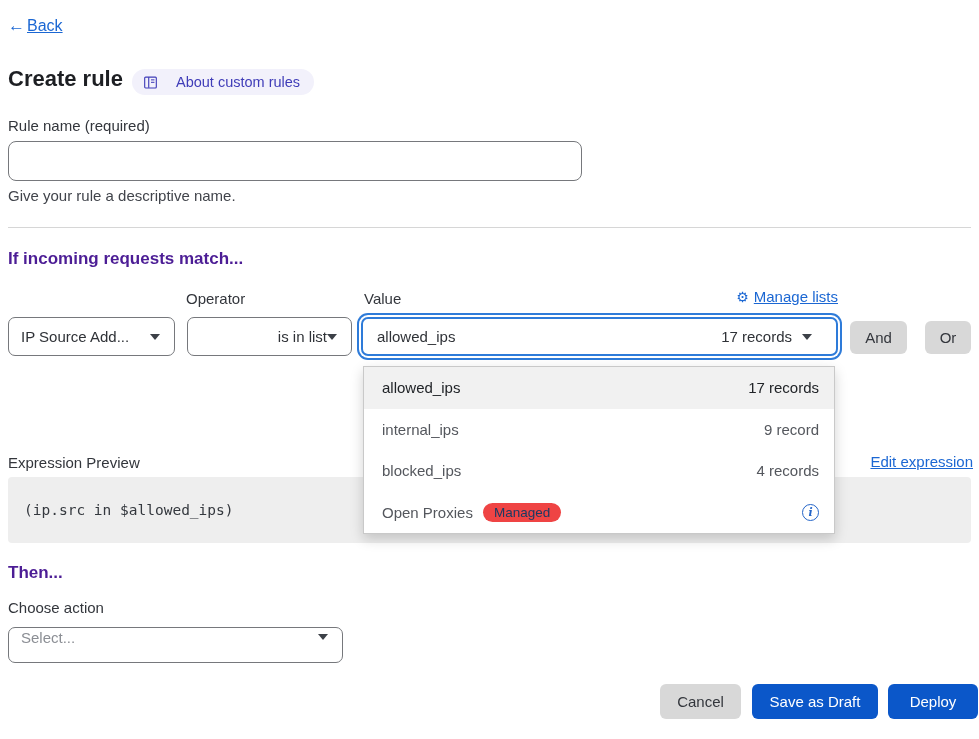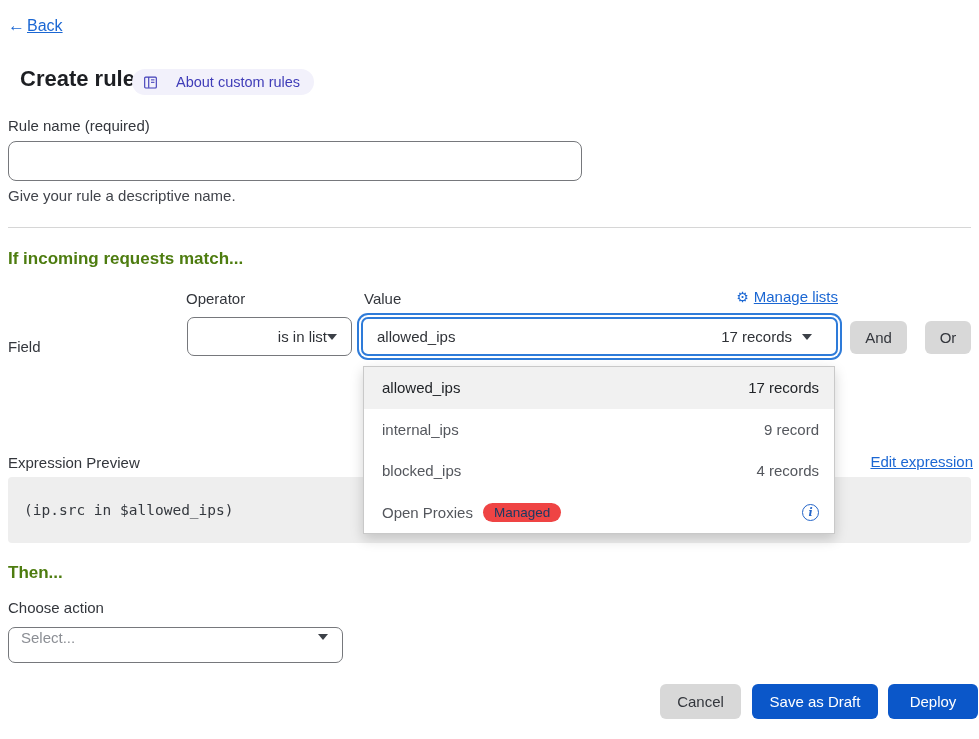--- a/index.html
+++ b/index.html
@@ -6,36 +6,36 @@
   html,body { background:#fff; }
   body { font-family:"Liberation Sans", sans-serif; color:#212429; }
   .page { position:relative; width:979px; height:739px; background:#fff; overflow:hidden; }
 
   
   .back { position:absolute; left:8px; top:16px; font-size:16px; color:#1b67d3; cursor:pointer; display:flex; align-items:center; gap:2px; }
   .back .arrow { text-decoration:none; font-size:17px; }
   .back .back-text { text-decoration:underline; }
 
   
-  .title { position:absolute; left:8px; top:66px; font-size:22px; font-weight:700; color:#1d1f23;margin-left:12px; }
+  .title { position:absolute; left:8px; top:66px; font-size:22px; font-weight:700; color:#1d1f23; }
   .about-badge { position:absolute; left:132px; top:69px; height:26px; border-radius:13px;
     background:#f2f1fb; color:#3f3cb8; font-size:14.5px; display:flex; align-items:center; gap:18px;
     padding:0 14px 0 11px; cursor:pointer; }
   .about-badge svg { display:block; }
 
   
   .label { font-size:15px; color:#33363c; }
   .lbl-rulename { position:absolute; left:8px; top:117px; }
   .rule-input { position:absolute; left:8px; top:141px; width:574px; height:40px; border:1px solid #76787c;
     border-radius:8px; font-size:15px; padding:0 12px; outline:none; background:#fff; font-family:"Liberation Sans",sans-serif; }
   .helper { position:absolute; left:8px; top:187px; font-size:15px; color:#41444b; }
 
   .divider { position:absolute; left:8px; top:227px; width:963px; height:1px; background:#d6d6d6; }
 
-  .section-heading { position:absolute; left:8px; font-size:17px; font-weight:700; color:#4d7c0f; }
+  .section-heading { position:absolute; left:8px; font-size:17px; font-weight:700; color:#4c1d95; }
   .h-match { top:249px; }
   .h-then { top:563px; }
 
   .lbl-field { position:absolute; left:8px; top:290px;margin-top:48px; }
   .lbl-operator { position:absolute; left:186px; top:290px; }
   .lbl-value { position:absolute; left:364px; top:290px; }
 
   .manage-lists { position:absolute; top:288px; right:141px; display:flex; align-items:center; gap:5px;
     color:#1b67d3; font-size:15px; cursor:pointer; }
   .manage-lists .gear { font-size:14px; text-decoration:none; }
@@ -119,20 +119,24 @@
 
   <div class="label lbl-field">Field</div>
   <div class="label lbl-operator">Operator</div>
   <div class="label lbl-value">Value</div>
 
   <div class="manage-lists">
     <span class="gear">⚙</span>
     <span class="ml-text">Manage lists</span>
   </div>
 
+  <div class="select sel-field">
+    <span>IP Source Add...</span>
+    <span class="chev"></span>
+  </div>
 
   <div class="select sel-operator">
     <span>is in list</span>
     <span class="chev"></span>
   </div>
 
   <div class="select sel-value">
     <span>allowed_ips</span>
     <span class="right-group">
       <span>17 records</span>

